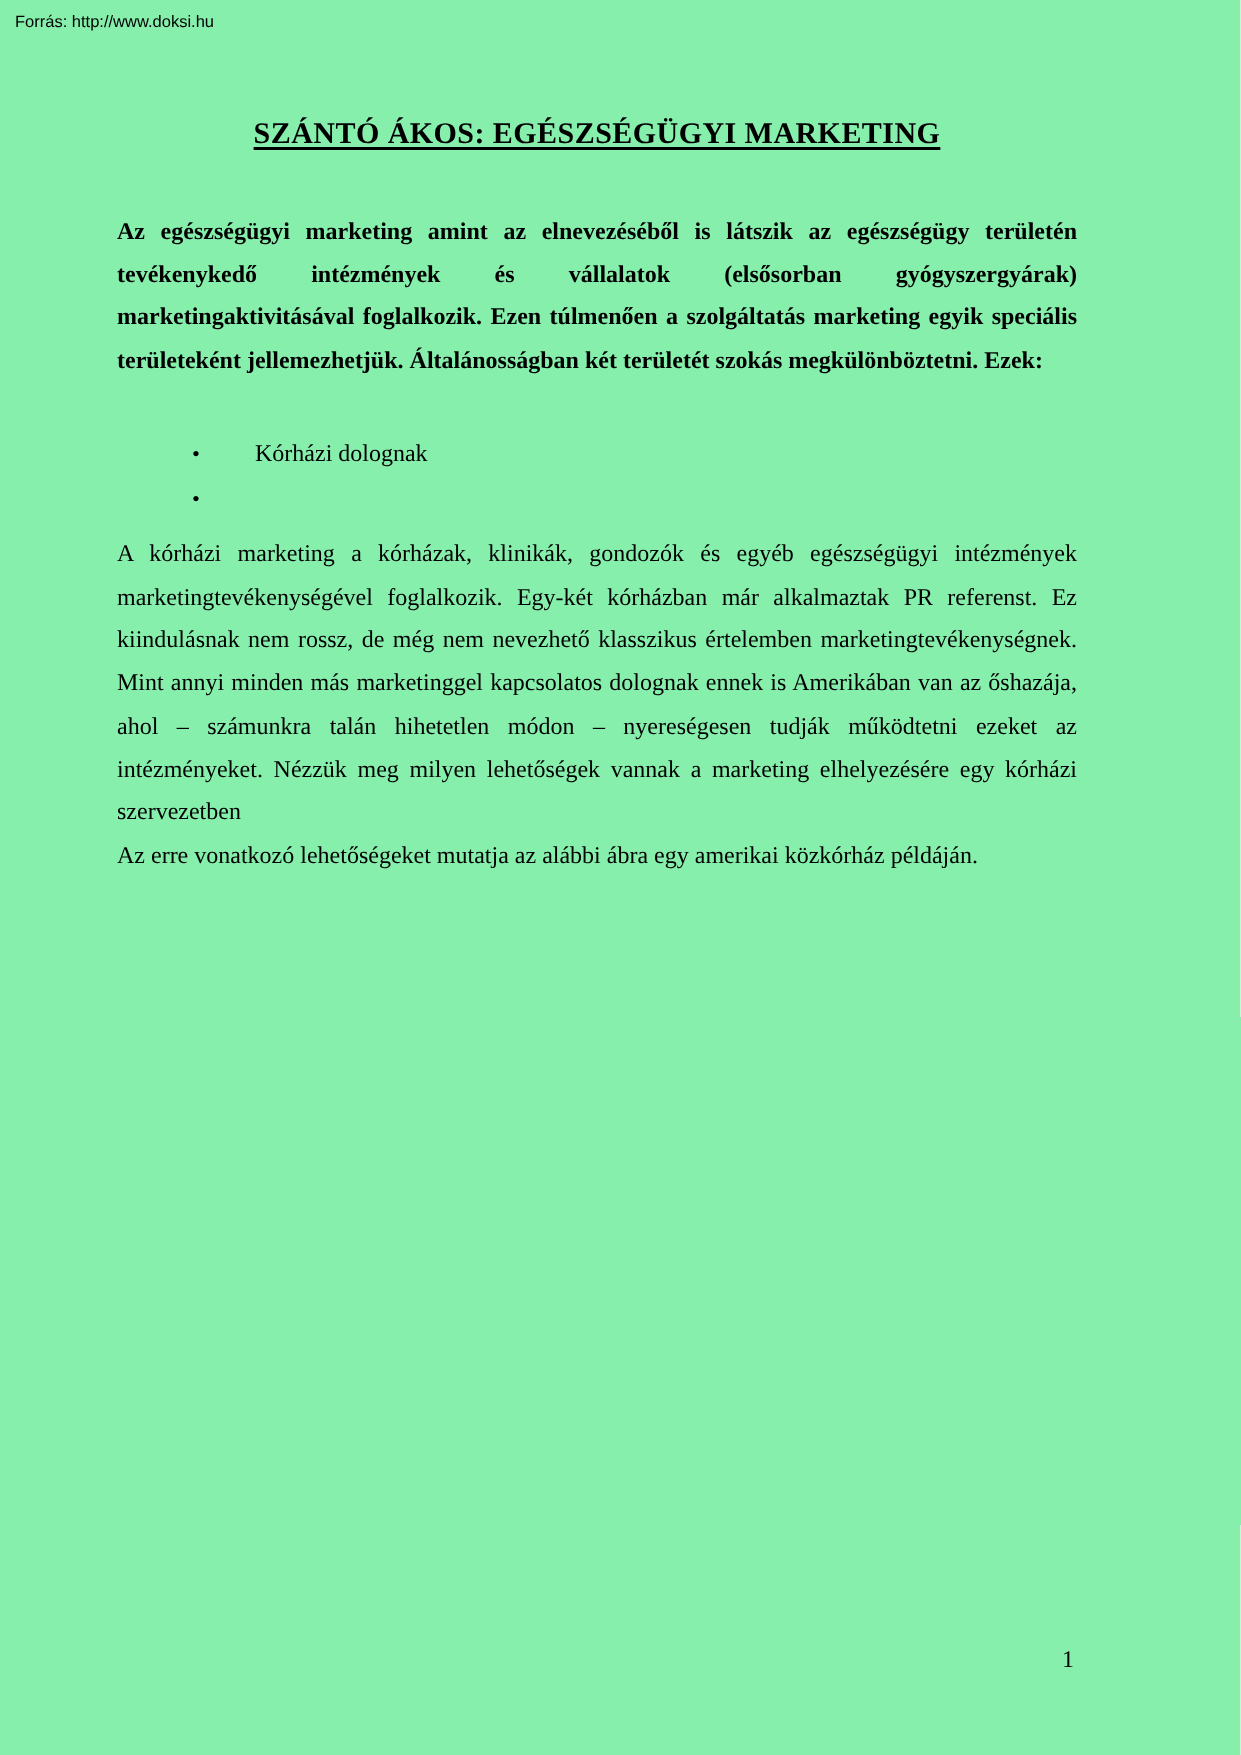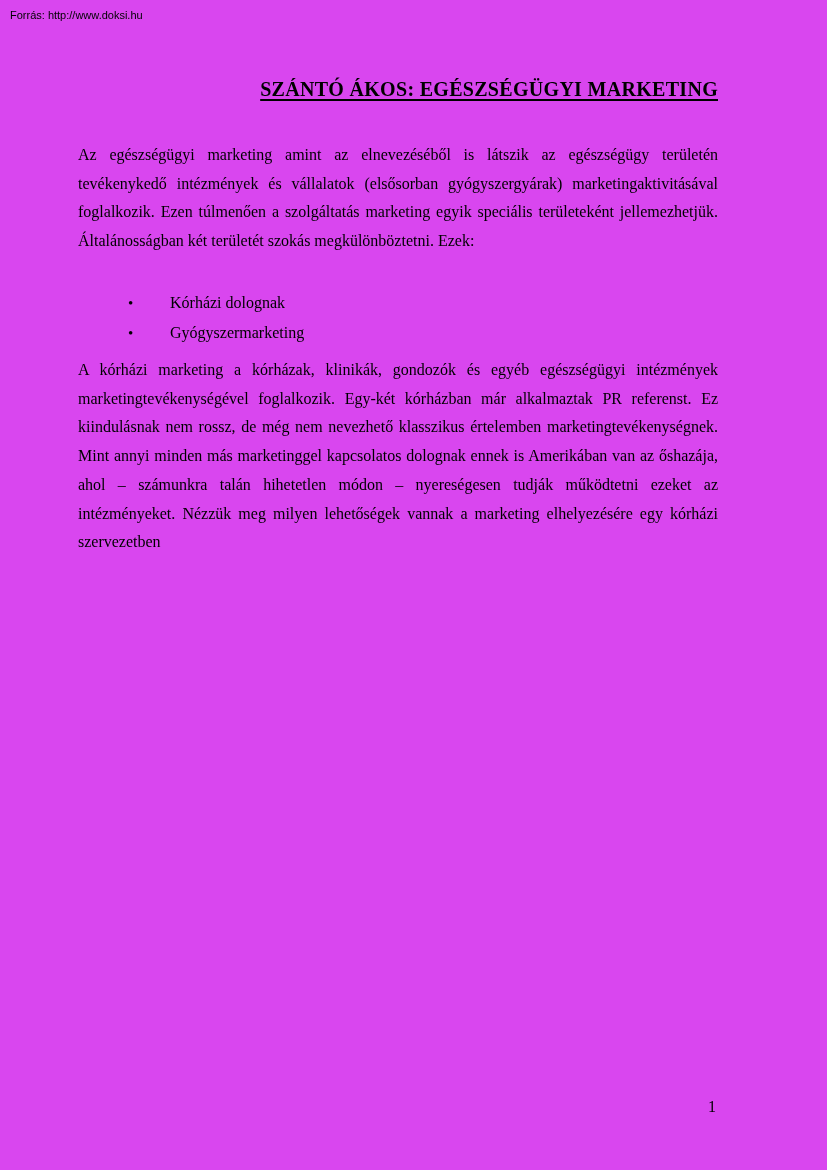--- a/index.html
+++ b/index.html
@@ -4,59 +4,60 @@
 <style>
   html, body {
     margin: 0;
     padding: 0;
     background: #ffffff;
   }
   .page {
     position: relative;
     width: 827px;
     height: 1170px;
-    background: #d946ef;
+    background: #86efac;
     color: #000000;
     overflow: hidden;
     font-family: "Liberation Serif", serif;
   }
   .source-line {
     position: absolute;
     top: 9px;
     left: 10px;
     font-family: "Liberation Sans", sans-serif;
     font-size: 11px;
     color: #000000;
     white-space: nowrap;
   }
   .doc-title {
     position: absolute;
     top: 78px;
     left: 78px;
     width: 640px;
     margin: 0;
-    text-align: right;
+    text-align: center;
     font-size: 20px;
     font-weight: bold;
     letter-spacing: 0.3px;
     text-decoration: underline;
     text-underline-offset: 3px;
     font-family: "Liberation Serif", serif;
   }
   .para {
     margin: 0;
     font-size: 16px;
     line-height: 28.7px;
     text-align: justify;
   }
   .intro-para {
     position: absolute;
     top: 141px;
     left: 78px;
     width: 640px;
+    font-weight: bold;
   }
   .bullet-list {
     position: absolute;
     top: 288px;
     left: 78px;
     width: 640px;
     margin: 0;
     padding: 0;
     list-style: none;
   }
@@ -97,23 +98,23 @@
 
   <p class="para intro-para">Az egészségügyi marketing amint az elnevezéséből is látszik az egészségügy területén tevékenykedő intézmények és vállalatok (elsősorban gyógyszergyárak) marketingaktivitásával foglalkozik. Ezen túlmenően a szolgáltatás marketing egyik speciális területeként jellemezhetjük. Általánosságban két területét szokás megkülönböztetni. Ezek:</p>
 
   <ul class="bullet-list">
     <li>
       <span class="bullet-dot">•</span>
       <span class="bullet-label">Kórházi dolognak</span>
     </li>
     <li>
       <span class="bullet-dot">•</span>
-      <span class="bullet-label">Gyógyszermarketing</span>
     </li>
   </ul>
 
   <div class="body-block">
     <p class="para">A kórházi marketing a kórházak, klinikák, gondozók és egyéb egészségügyi intézmények marketingtevékenységével foglalkozik. Egy-két kórházban már alkalmaztak PR referenst. Ez kiindulásnak nem rossz, de még nem nevezhető klasszikus értelemben marketingtevékenységnek. Mint annyi minden más marketinggel kapcsolatos dolognak ennek is Amerikában van az őshazája, ahol – számunkra talán hihetetlen módon – nyereségesen tudják működtetni ezeket az intézményeket. Nézzük meg milyen lehetőségek vannak a marketing elhelyezésére egy kórházi szervezetben</p>
+    <p class="para">Az erre vonatkozó lehetőségeket mutatja az alábbi ábra egy amerikai közkórház példáján.</p>
   </div>
 
   <div class="page-number">1</div>
 
 </div>
 
 </body></html>

